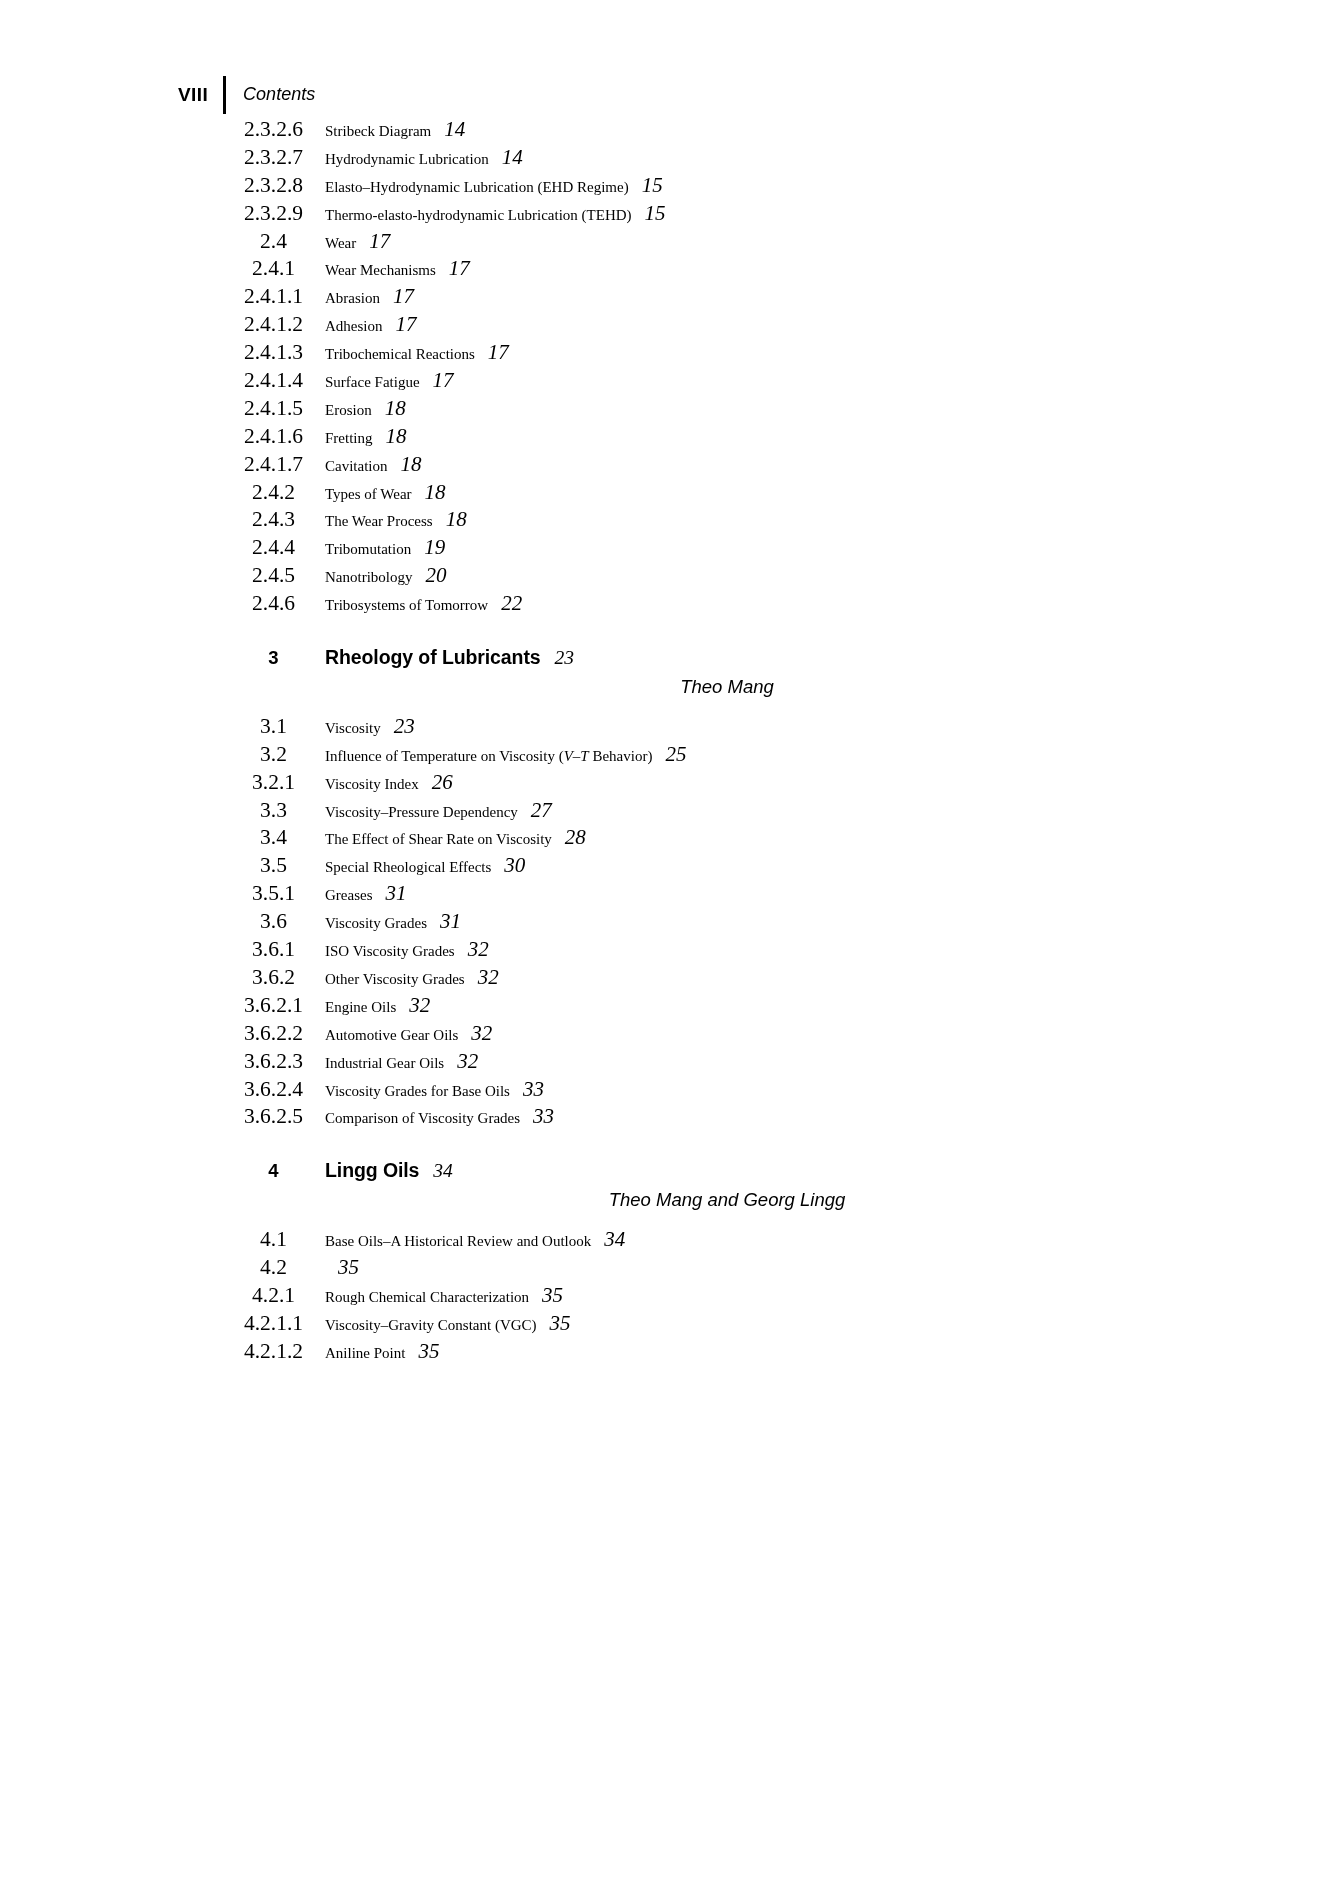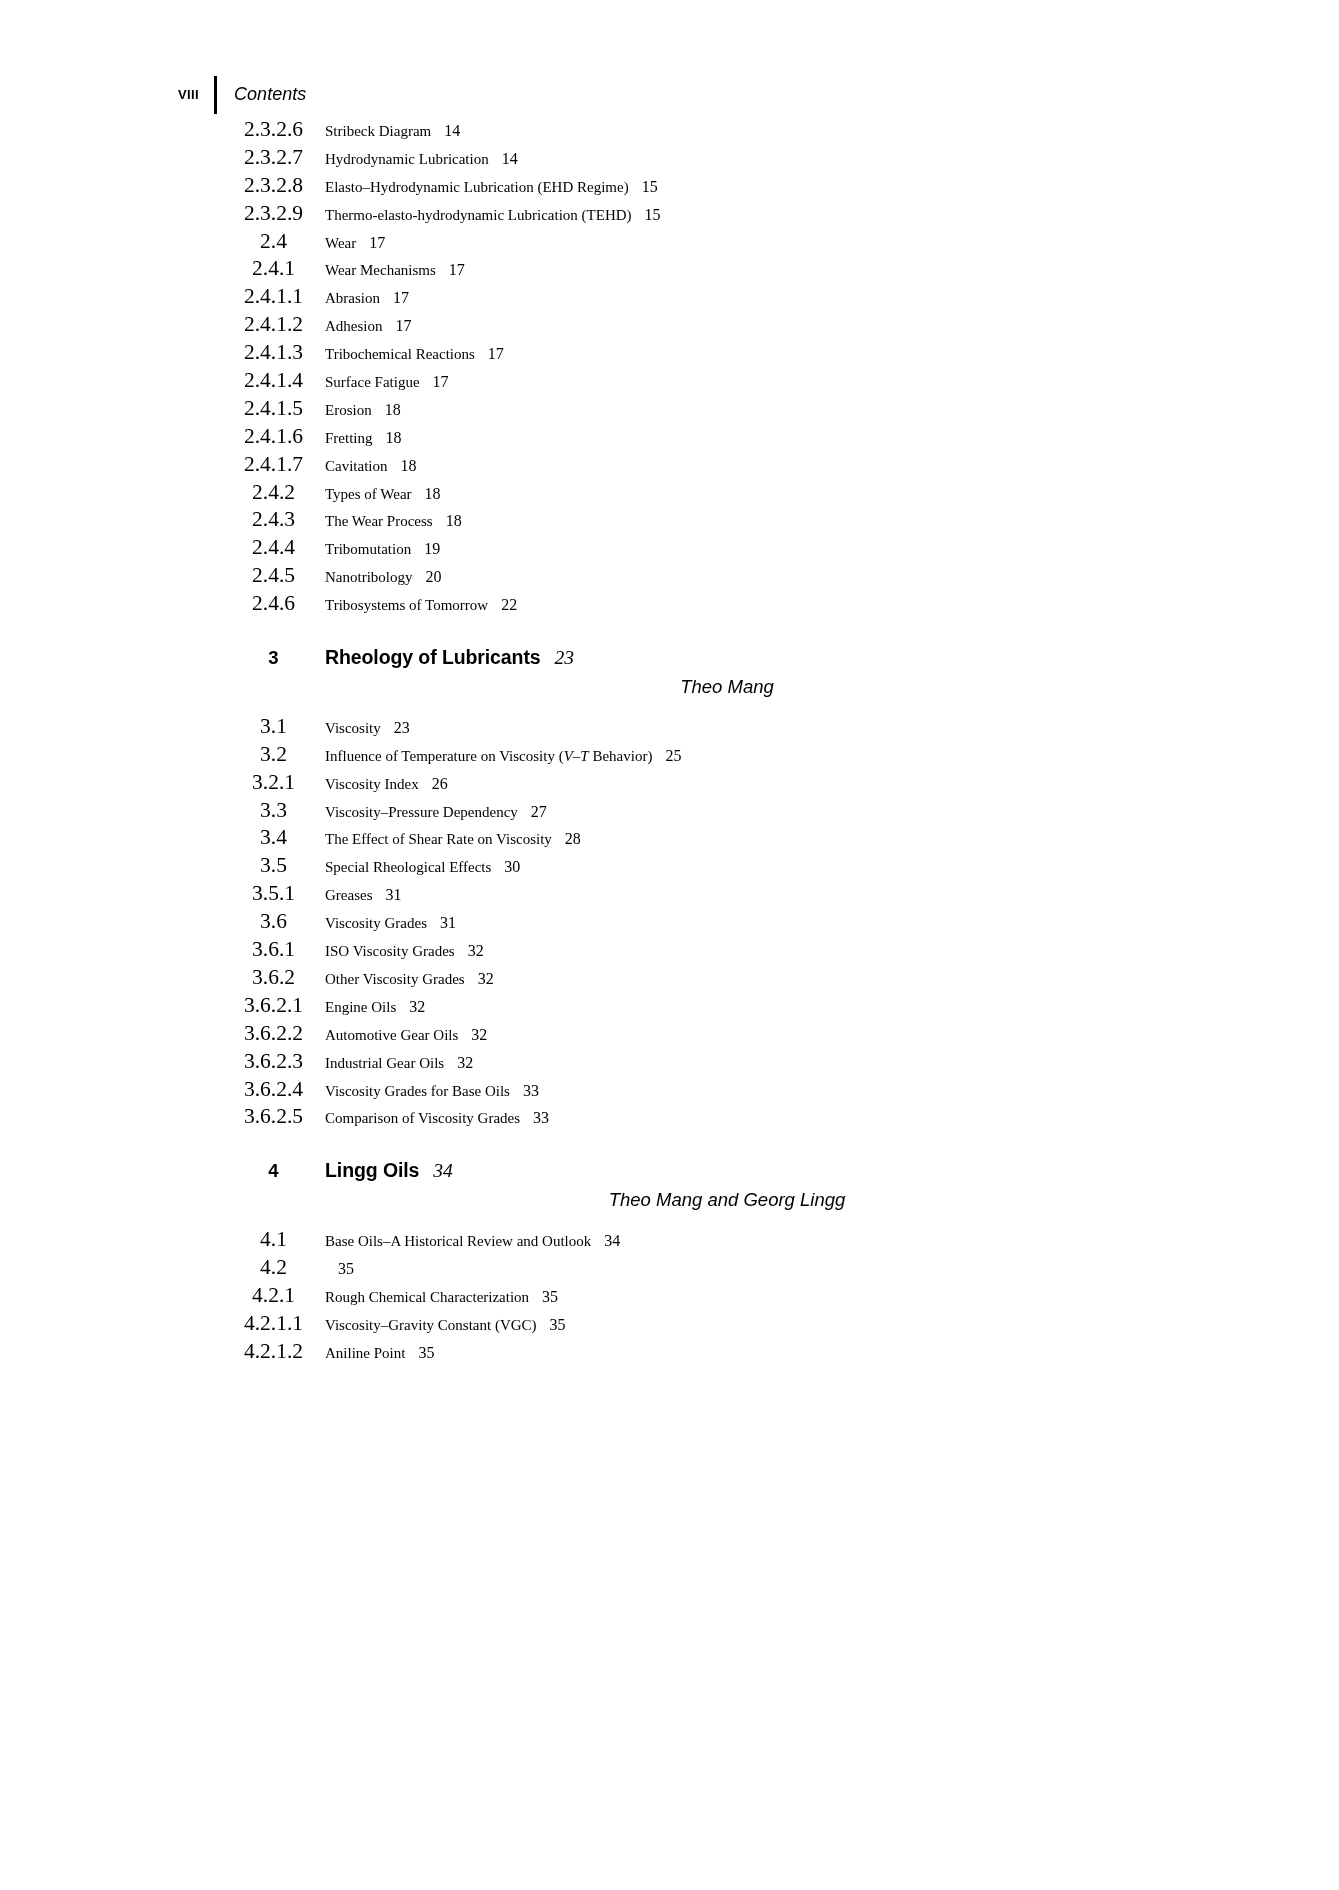--- a/index.html
+++ b/index.html
@@ -27,21 +27,21 @@
     position: absolute;
     left: 178px;
     top: 78px;
     display: flex;
     align-items: center;
     height: 34px;
   }
   .folio {
     font-family: "Liberation Sans", "DejaVu Sans", sans-serif;
     font-weight: bold;
-    font-size: 13px;
+    font-size: 19px;
     letter-spacing: 0.4px;
     line-height: 1;
     padding-bottom: 2px;
   }
   .header-rule {
     width: 3px;
     height: 38px;
     background: #000000;
     margin-left: 15px;
     margin-right: 17px;
@@ -73,21 +73,22 @@
     flex: 0 0 auto;
     width: 103px;
     font-size: 21.5px;
     line-height: 27.9px;
   }
   .title {
     font-size: 15px;
     line-height: 27.9px;
   }
   .pg {
-    font-size: 16px;
+    font-style: italic;
+    font-size: 21px;
     line-height: 27.9px;
     margin-left: 13px;
   }
   .ital { font-style: italic; }
 
   
   .entry.chapter .num {
     font-family: "Liberation Sans", "DejaVu Sans", sans-serif;
     font-weight: bold;
     font-size: 18.5px;

